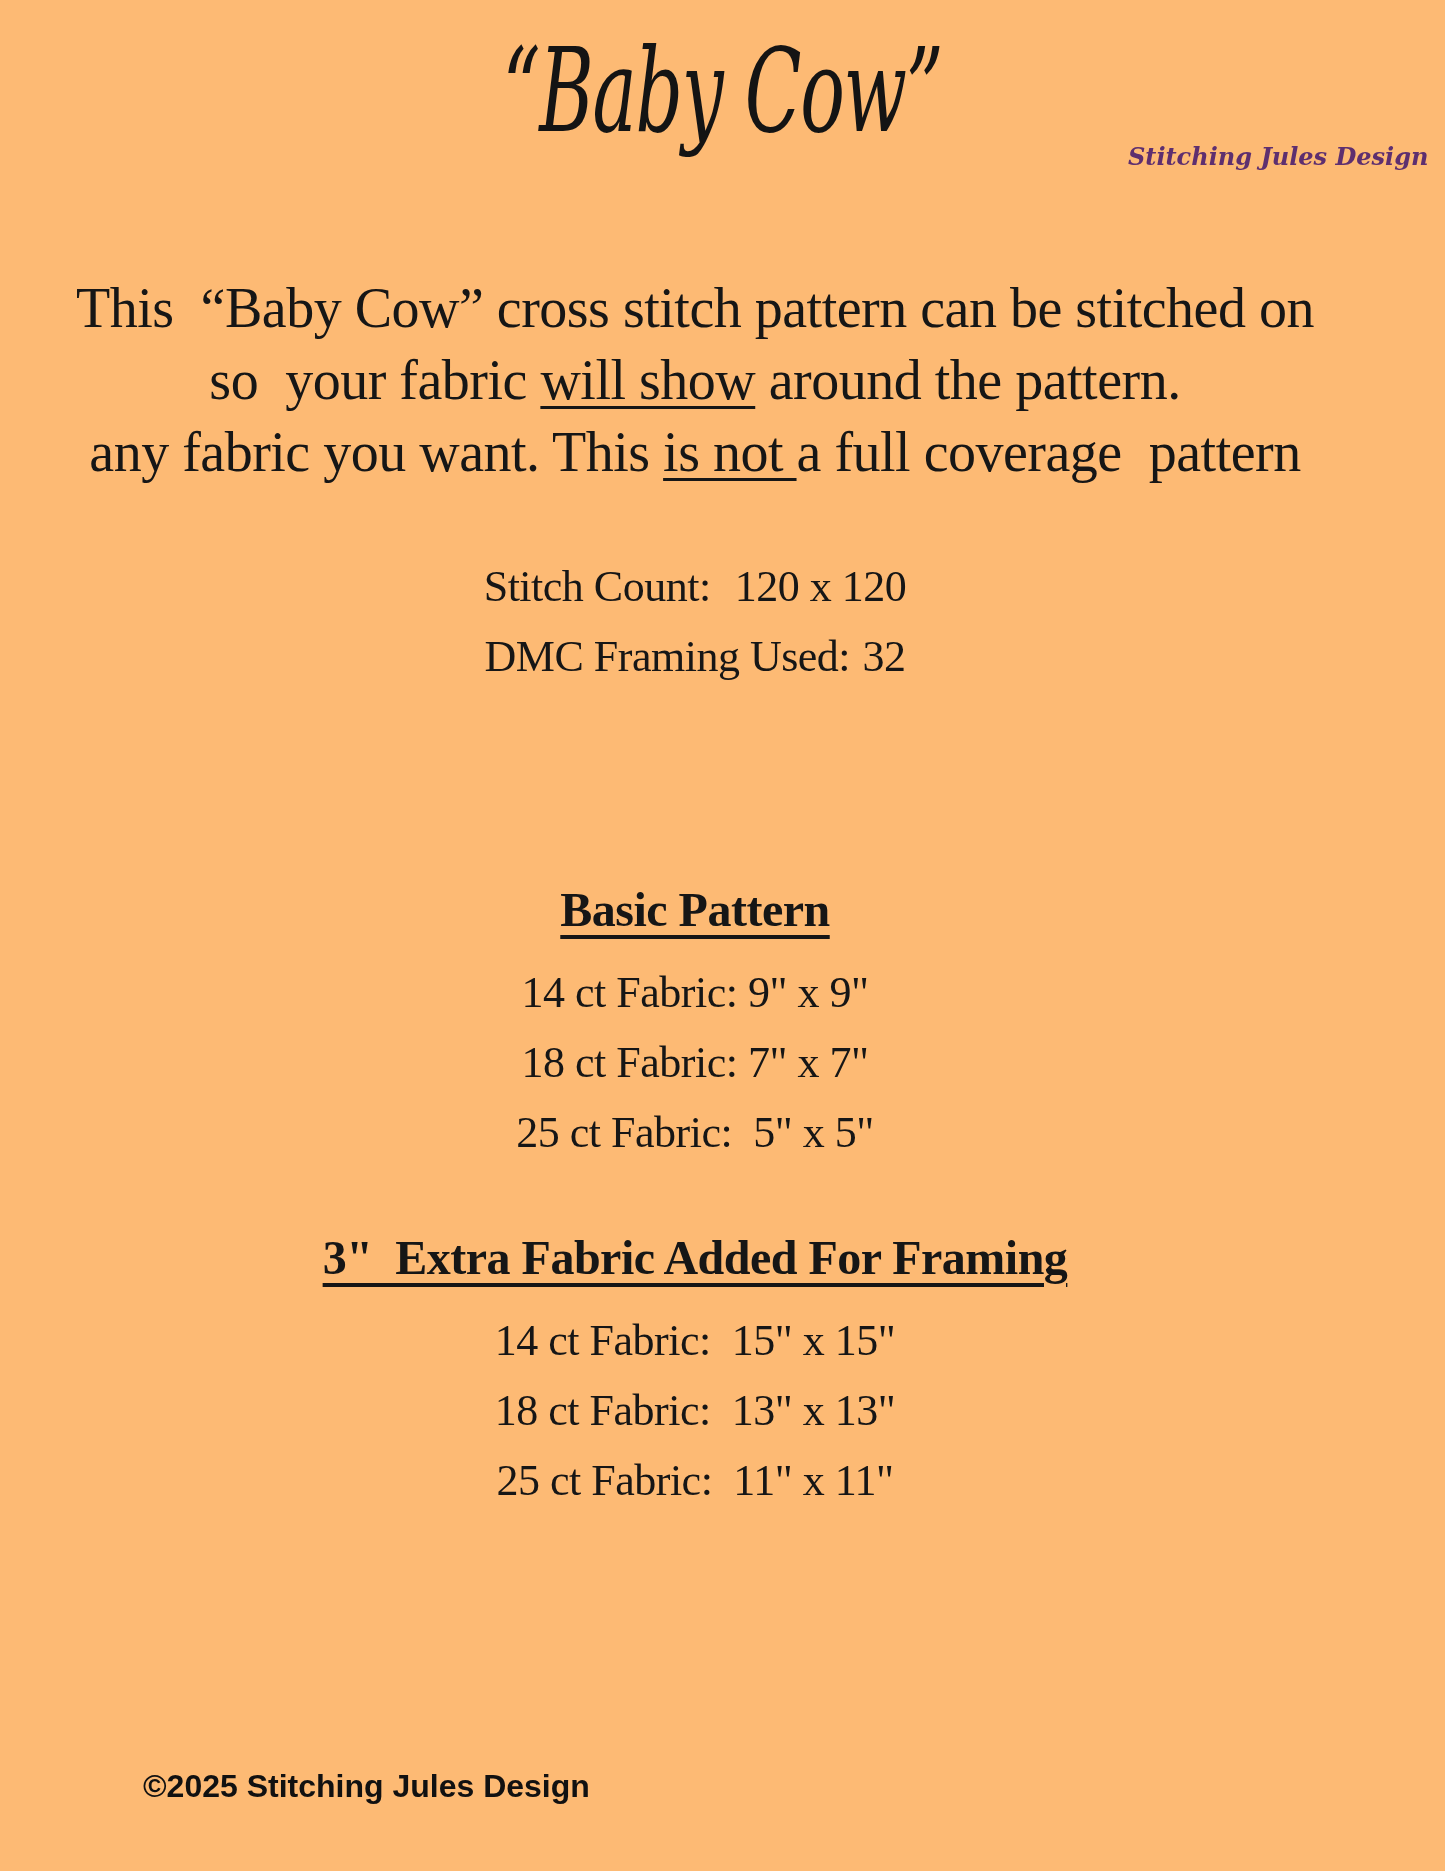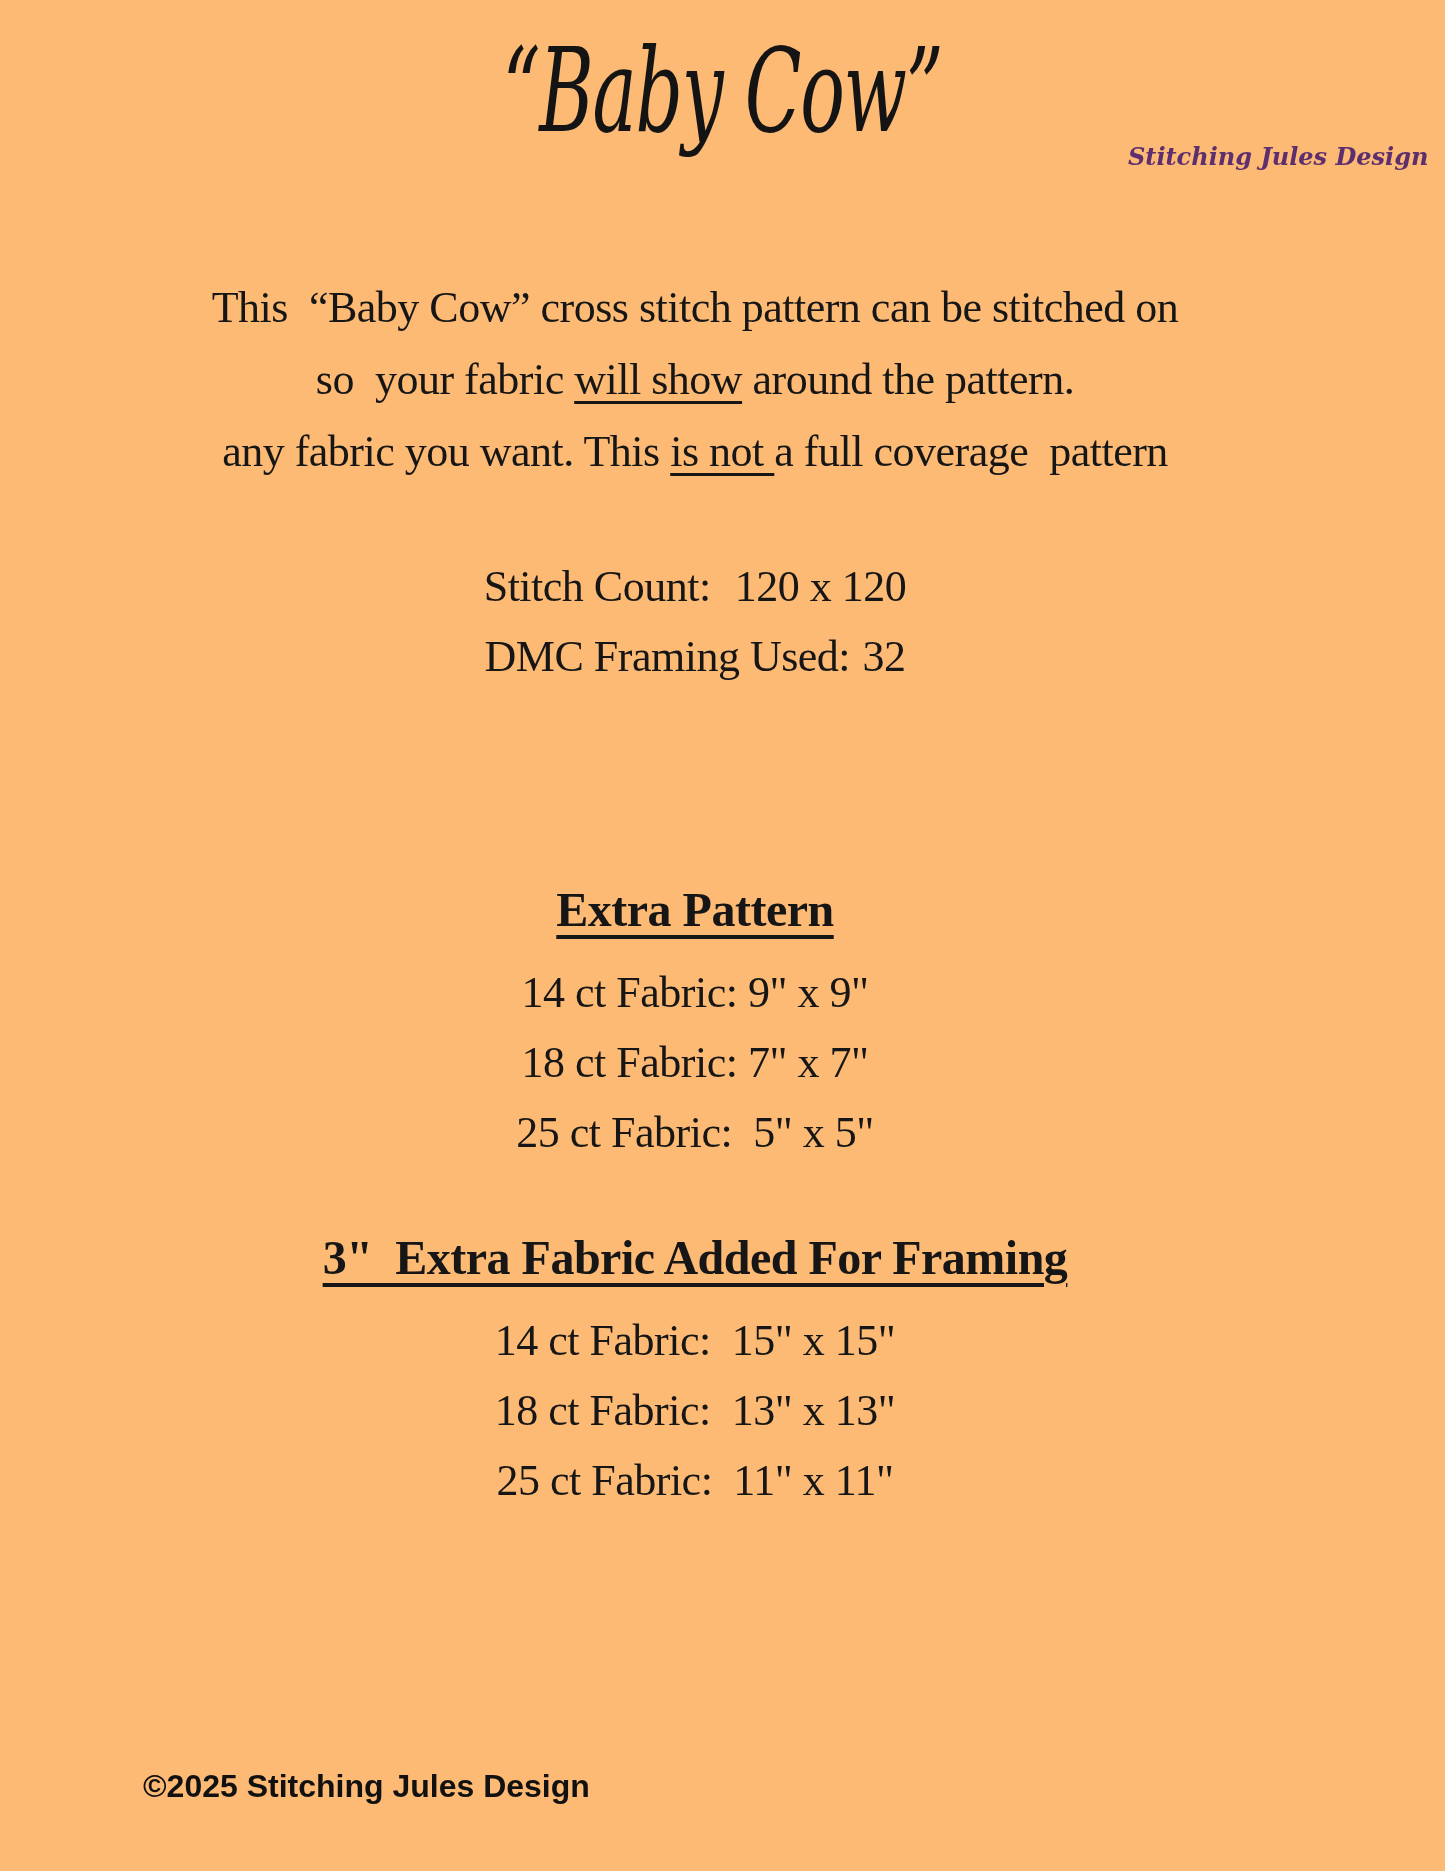--- a/index.html
+++ b/index.html
@@ -53,21 +53,21 @@
 
   
   .col {
     position: absolute;
     left: 0;
     width: 1390px;
     text-align: center;
   }
   .intro {
     top: 272px;
-    font-size: 44px;
+    font-size: 56px;
     line-height: 72px;
     letter-spacing: -0.5px;
   }
   .stats {
     top: 552px;
     font-size: 44px;
     line-height: 70px;
     letter-spacing: -0.5px;
   }
   .stat-value-wide { margin-left: 0.55em; }
@@ -145,21 +145,21 @@
     <div class="pre"><span class="pre">so  your fabric </span><span class="pre u">will show</span><span class="pre"> around the pattern.</span></div>
     <div class="pre"><span class="pre">any fabric you want. This </span><span class="pre u">is not </span><span class="pre">a full coverage  pattern</span></div>
   </div>
 
   <div class="col stats">
     <div><span>Stitch Count:</span><span class="stat-value-wide">120 x 120</span></div>
     <div><span>DMC Framing Used:</span><span class="stat-value">32</span></div>
   </div>
 
   <div class="col section-basic">
-    <div class="section-heading"><span class="pre hu">Extra Pattern</span></div>
+    <div class="section-heading"><span class="pre hu">Basic Pattern</span></div>
     <div class="rows">
       <div class="pre">14 ct Fabric: 9" x 9"</div>
       <div class="pre">18 ct Fabric: 7" x 7"</div>
       <div class="pre">25 ct Fabric:  5" x 5"</div>
     </div>
   </div>
 
   <div class="col section-framing">
     <div class="section-heading"><span class="pre hu">3"  Extra Fabric Added For Framing</span></div>
     <div class="rows">

